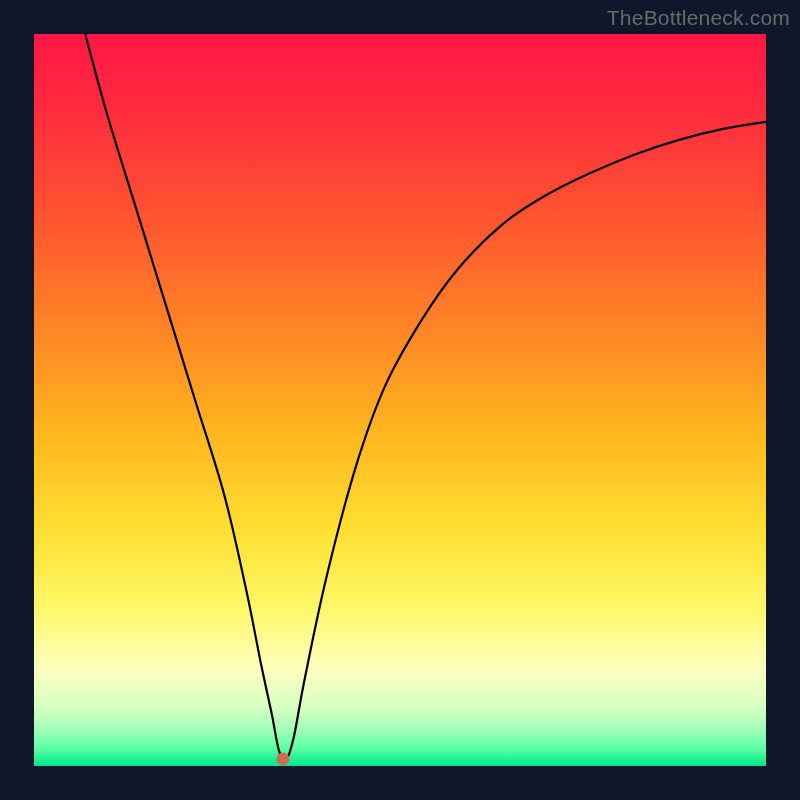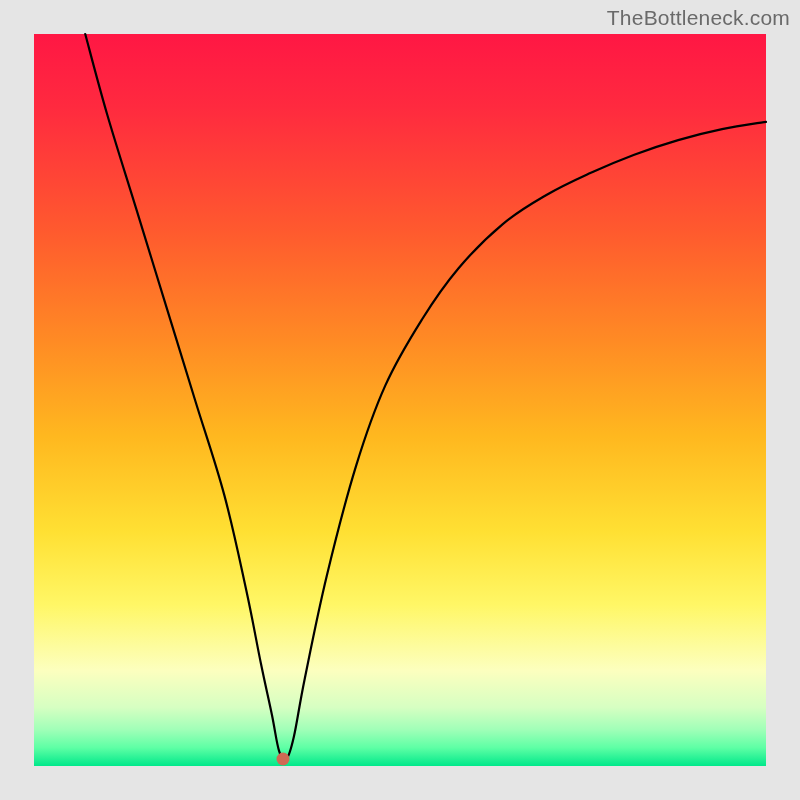--- a/index.html
+++ b/index.html
@@ -8,21 +8,21 @@
     width: 800px;
     height: 800px;
     overflow: hidden;
     background: #000;
     font-family: Arial, Helvetica, sans-serif;
   }
   .frame {
     position: relative;
     width: 800px;
     height: 800px;
-    background: #e5e5e5;
+    background: #0f172a;
   }
   .plot-area {
     position: absolute;
     left: 34px;
     top: 34px;
     width: 732px;
     height: 732px;
     
   }
   .watermark {

